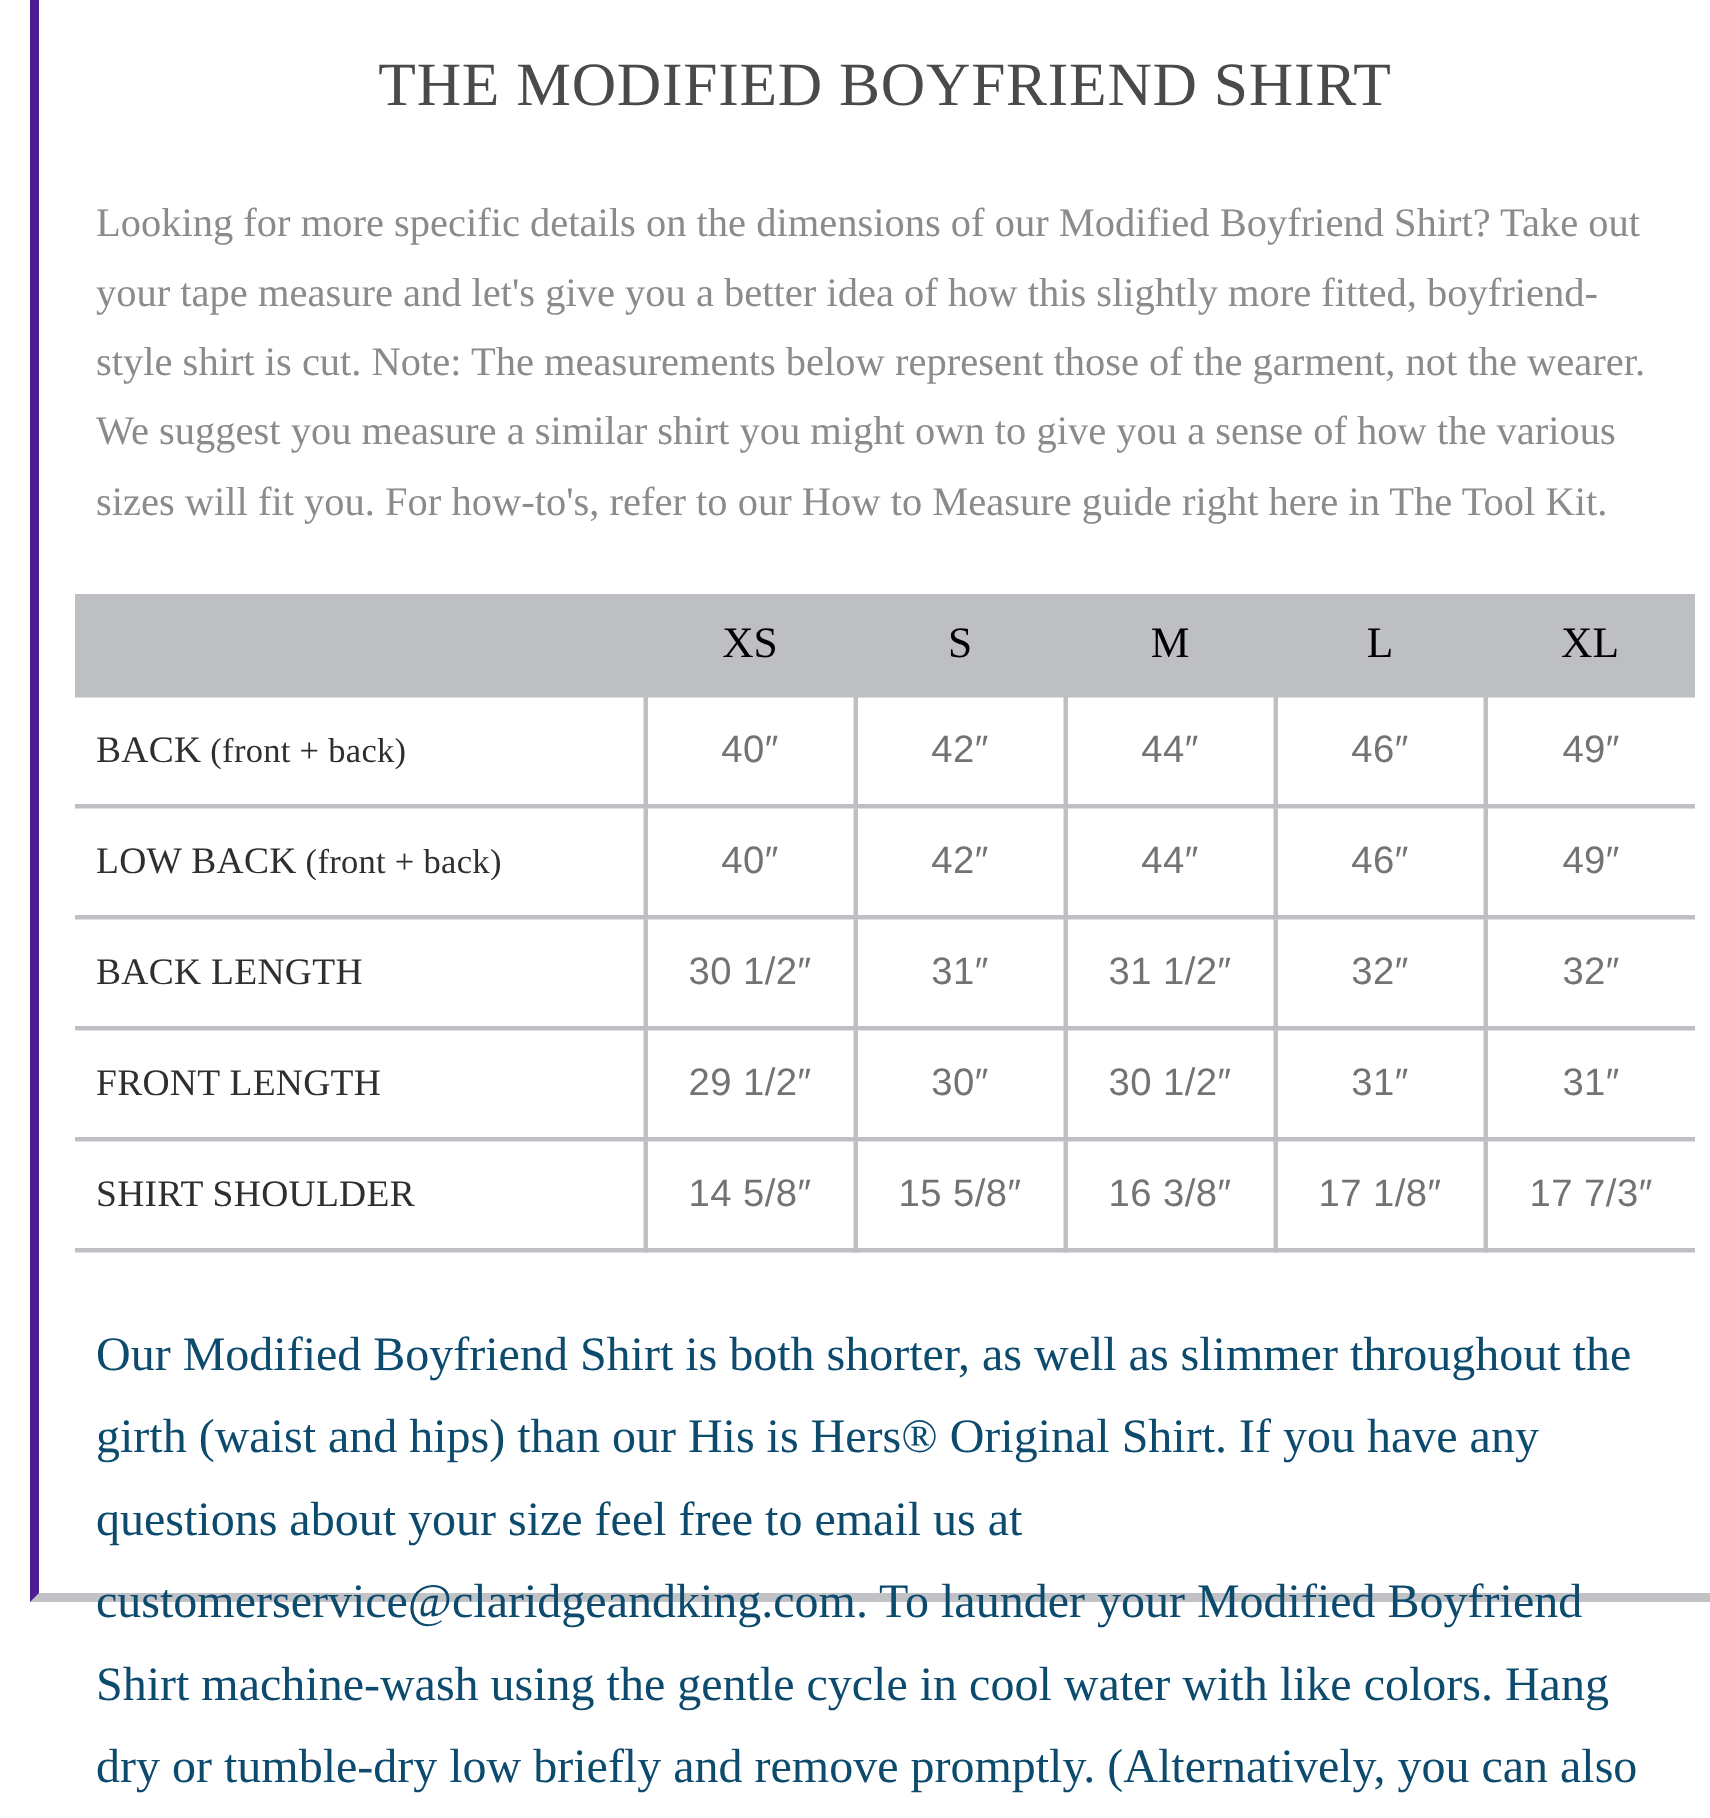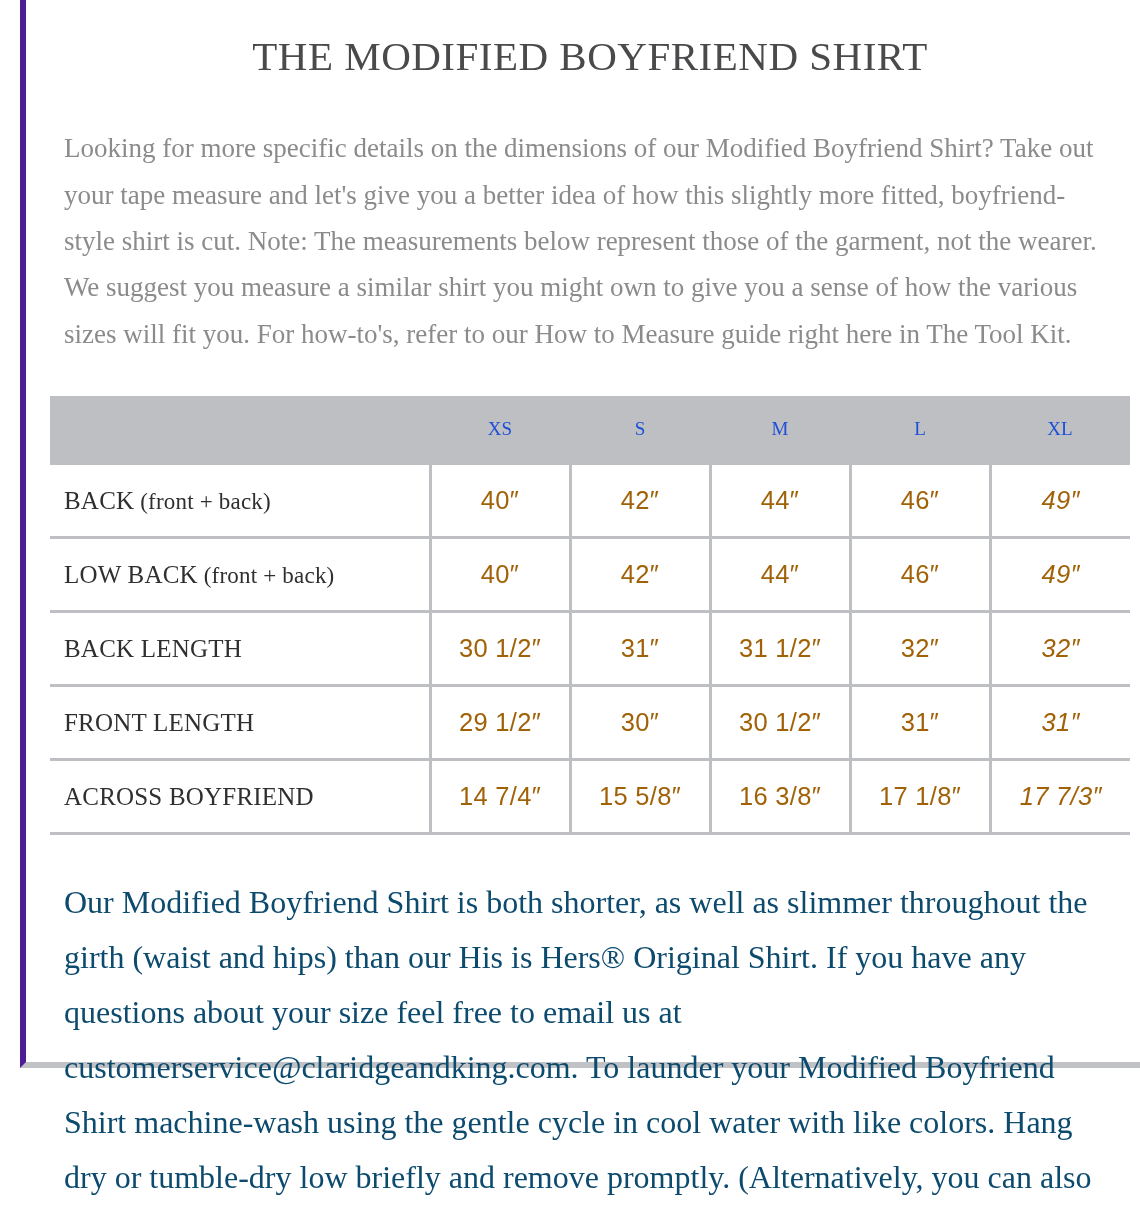--- a/index.html
+++ b/index.html
@@ -63,22 +63,22 @@
     table-layout: fixed;
   }
 
   .size-table thead th {
     background: #bdbfc2;
     border: none;
     padding: 0;
     height: 66px;
     font-family: "Liberation Serif", "DejaVu Serif", serif;
     font-weight: 400;
-    font-size: 19px;
-    color: #1d4ed8;
+    font-size: 29px;
+    color: #000000;
     text-align: center;
     vertical-align: middle;
   }
   .size-table thead th.label-head {
     text-align: left;
   }
 
   .size-table tbody td {
     border-top: 3px solid #bdbfc2;
     border-bottom: 3px solid #bdbfc2;
@@ -102,26 +102,25 @@
   .row-label .sub {
     font-size: 23px;
   }
 
   .size-table tbody tr td.value-cell {
     border-right: 3px solid #bdbfc2;
     text-align: center;
     font-family: "Liberation Sans", "DejaVu Sans", sans-serif;
     font-weight: 300;
     font-size: 25.5px;
-    color: #a16207;
+    color: #737373;
     letter-spacing: 0.3px;
   }
   .size-table tbody tr td.value-cell.last-col {
     border-right: none;
-    font-style: italic;
   }
 
   .outro {
     margin: 0;
     padding: 40px 14px 0 14px;
     font-family: "Liberation Serif", "DejaVu Serif", serif;
     font-size: 32px;
     line-height: 1.72;
     color: #0c4a6e;
     text-align: left;
@@ -192,22 +191,22 @@
         <tr>
           <td class="row-label"><span>FRONT LENGTH</span><span class="sub"></span></td>
           <td class="value-cell">29 1/2″</td>
           <td class="value-cell">30″</td>
           <td class="value-cell">30 1/2″</td>
           <td class="value-cell">31″</td>
           <td class="value-cell last-col">31″</td>
         </tr>
 
         <tr>
-          <td class="row-label"><span>ACROSS BOYFRIEND</span><span class="sub"></span></td>
-          <td class="value-cell">14 7/4″</td>
+          <td class="row-label"><span>SHIRT SHOULDER</span><span class="sub"></span></td>
+          <td class="value-cell">14 5/8″</td>
           <td class="value-cell">15 5/8″</td>
           <td class="value-cell">16 3/8″</td>
           <td class="value-cell">17 1/8″</td>
           <td class="value-cell last-col">17 7/3″</td>
         </tr>
 
       </tbody>
     </table>
 
     <p class="outro">Our Modified Boyfriend Shirt is both shorter, as well as slimmer throughout the girth (waist and hips) than our His is Hers® Original Shirt. If you have any questions about your size feel free to email us at customerservice@claridgeandking.com. To launder your Modified Boyfriend Shirt machine-wash using the gentle cycle in cool water with like colors. Hang dry or tumble-dry low briefly and remove promptly. (Alternatively, you can also dry clean it.)</p>

